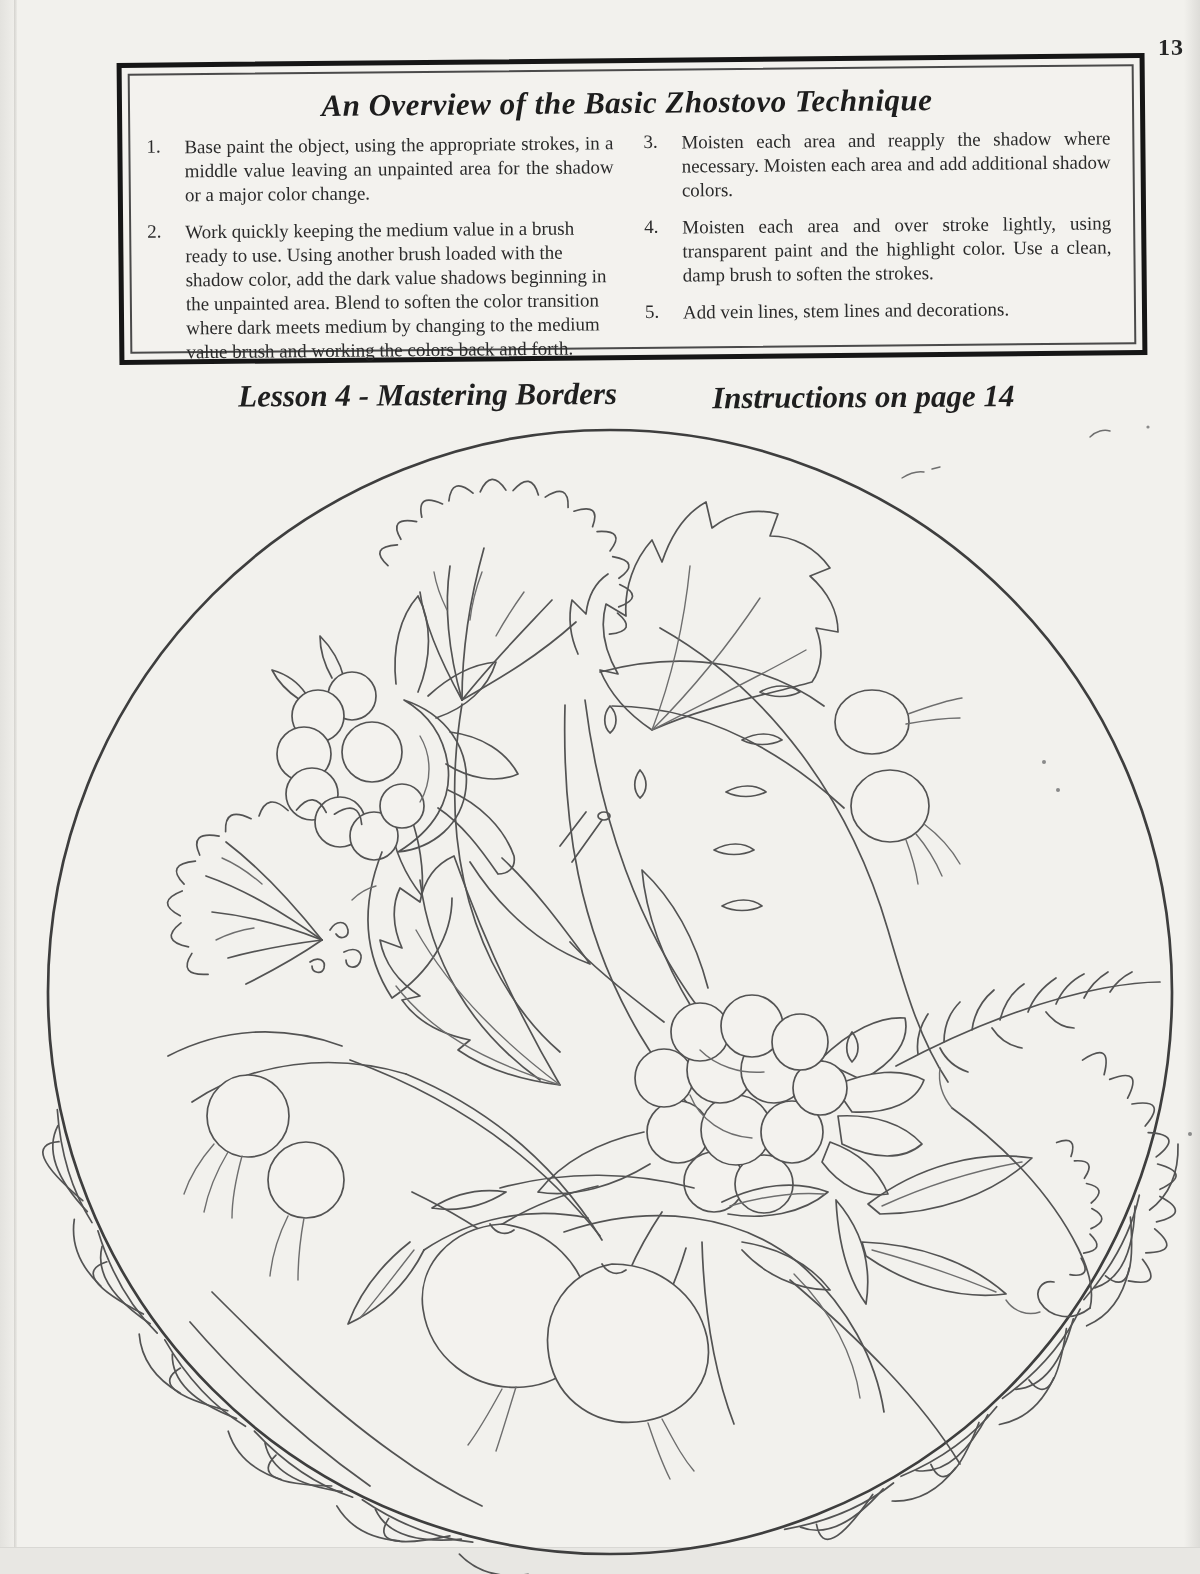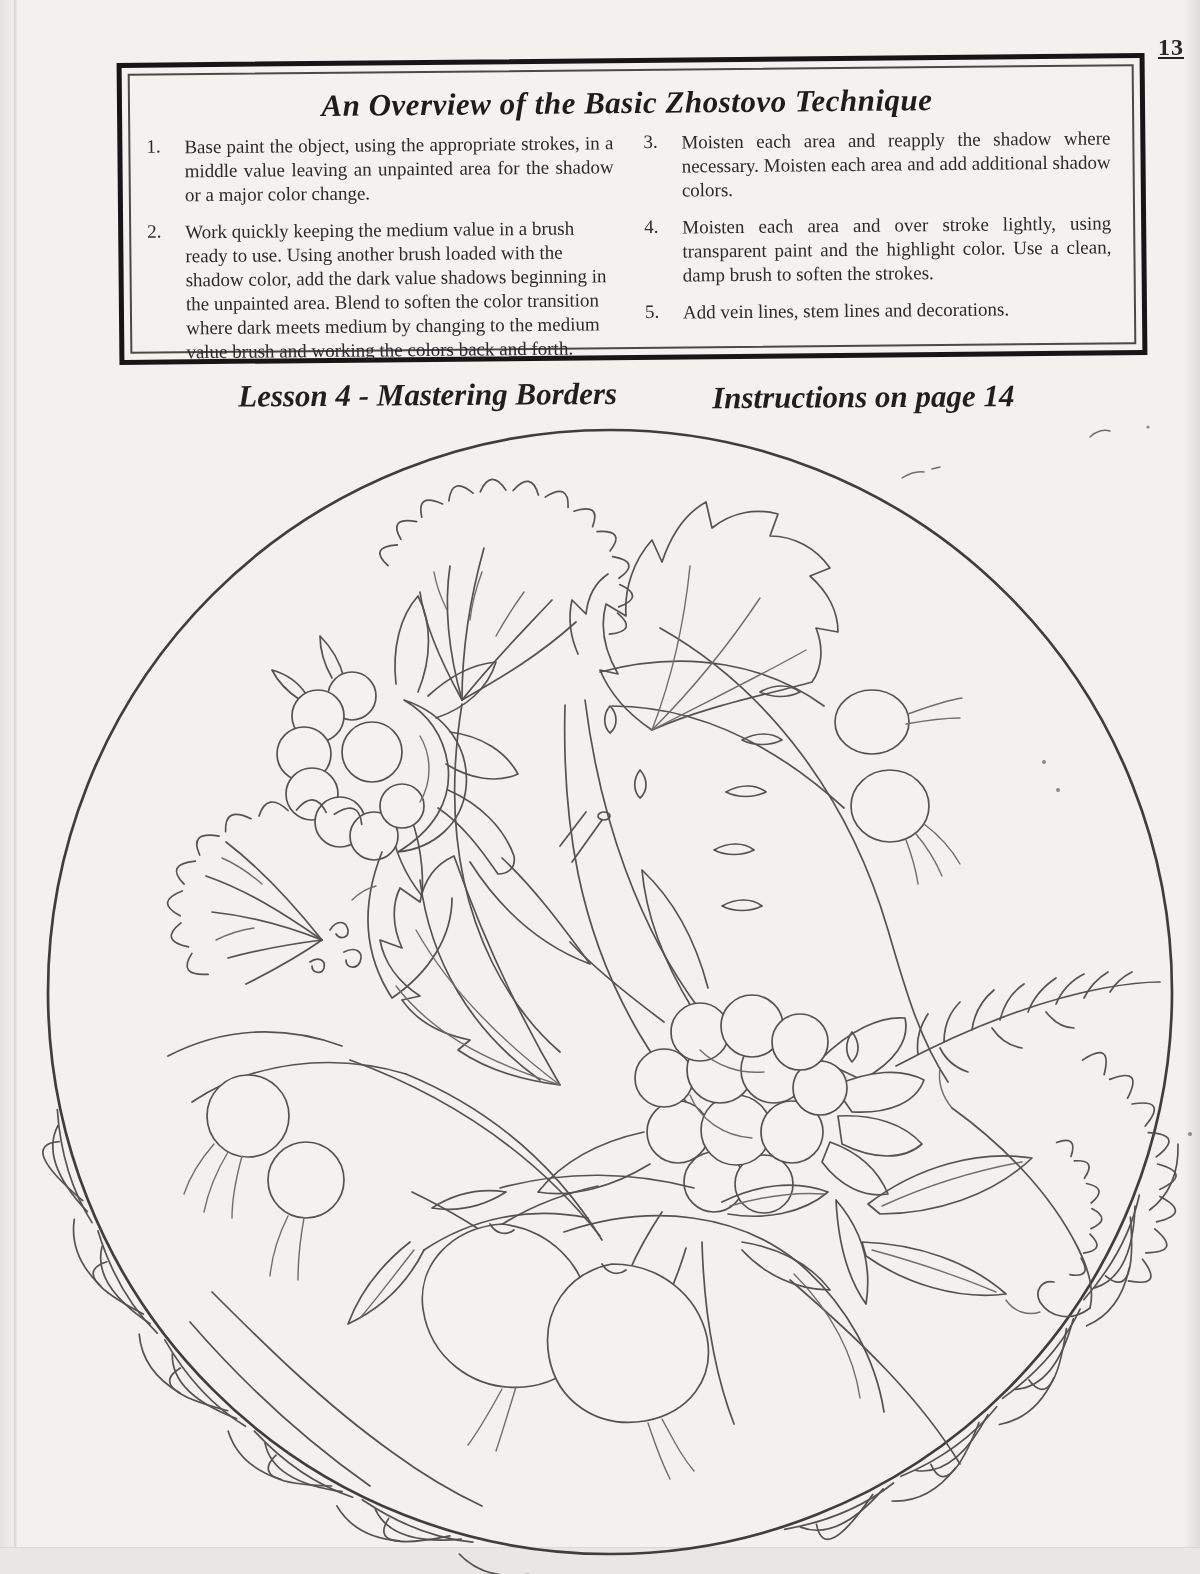--- a/index.html
+++ b/index.html
@@ -14,21 +14,21 @@
     background:linear-gradient(to right,rgba(120,118,112,.25),rgba(120,118,112,.05));}
   .left-shade{position:absolute;left:0;top:0;width:14px;height:100%;
     background:linear-gradient(to right,#e3e2de,#efeeea);}
   .right-shade{position:absolute;right:0;top:0;width:16px;height:100%;
     background:linear-gradient(to left,#dddcd8,#f2f1ed);}
   .bottom-band{position:absolute;left:0;bottom:0;width:100%;height:26px;
     background:#e8e7e3;border-top:1px solid #d9d8d4;}
 
   .page-number{
     position:absolute;top:34px;left:1158px;
-    font-size:24px;font-weight:bold;letter-spacing:1px;text-decoration:underline;
+    font-size:24px;font-weight:bold;letter-spacing:1px;
   }
 
   
   .instr-box{
     position:absolute;left:118px;top:58px;width:1028px;height:302px;
     border:5px solid #161616;background:#f3f2ee;
     transform:rotate(-0.55deg);
     box-sizing:border-box;
   }
   .instr-inner{

